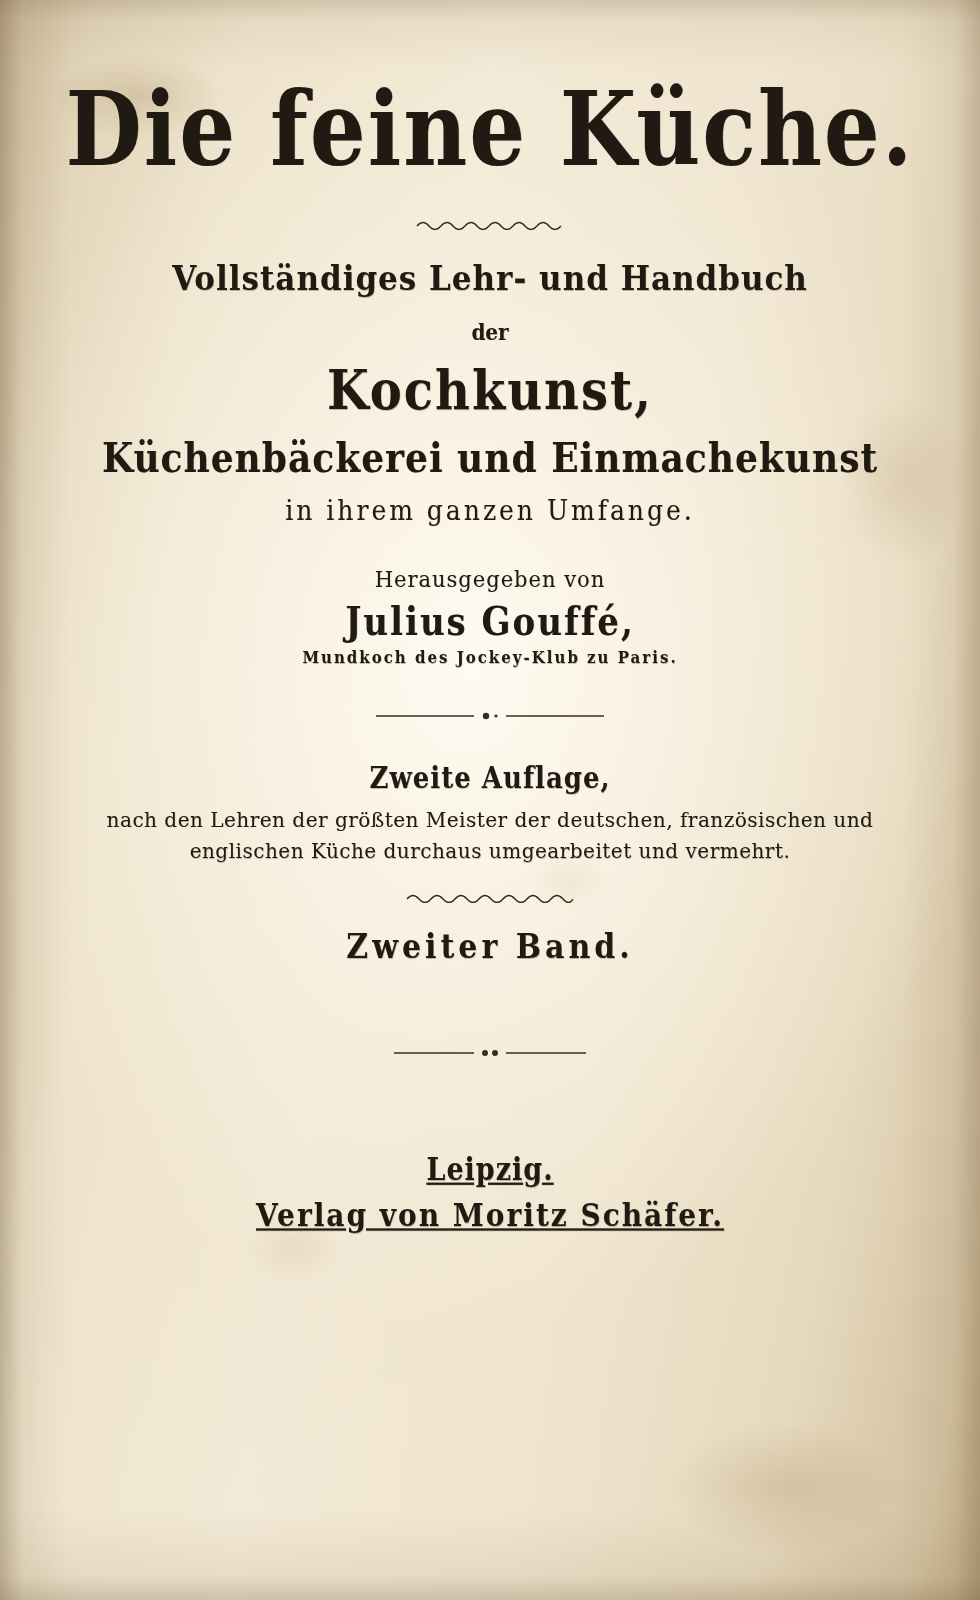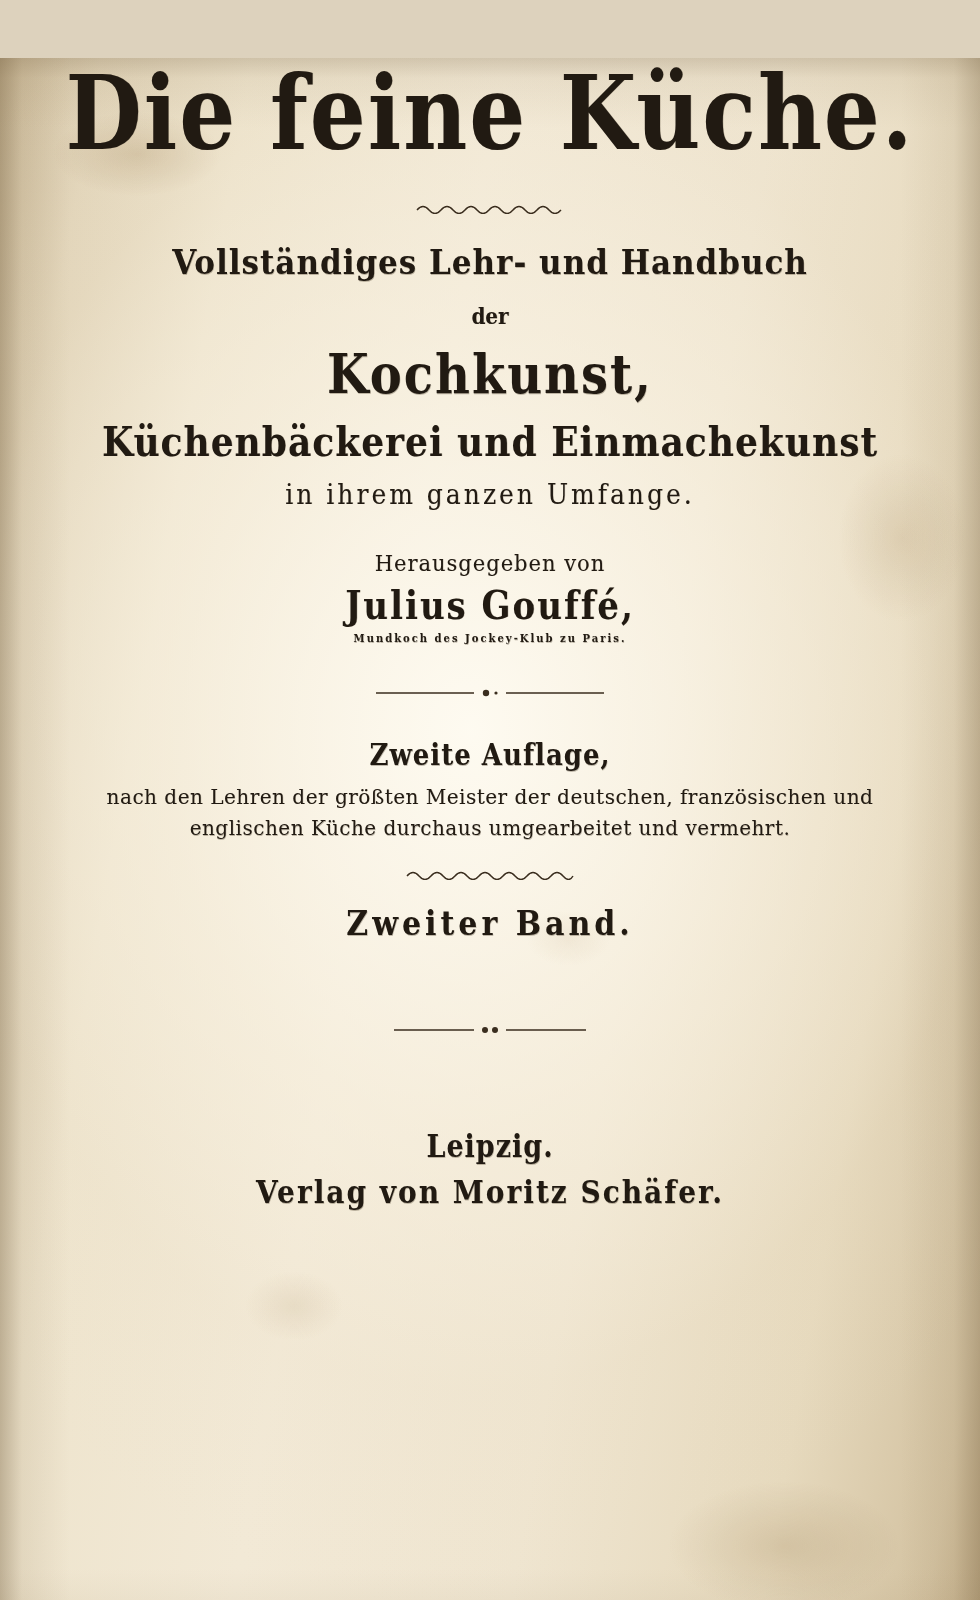--- a/index.html
+++ b/index.html
@@ -45,21 +45,21 @@
       radial-gradient(ellipse 90px 120px at 92% 30%, rgba(170,143,100,0.18), rgba(0,0,0,0) 70%),
       radial-gradient(ellipse 160px 90px at 80% 93%, rgba(163,136,94,0.20), rgba(0,0,0,0) 72%),
       radial-gradient(ellipse 70px 50px at 30% 78%, rgba(172,146,104,0.13), rgba(0,0,0,0) 70%),
       radial-gradient(ellipse 60px 40px at 58% 55%, rgba(175,150,108,0.10), rgba(0,0,0,0) 70%);
     mix-blend-mode: multiply;
   }
 
   .content {
     position: relative;
     z-index: 3;
-    padding: 0 60px;
+    padding: 16px 60px;
     text-align: center;
     color: #241c14;
   }
 
   
   .fraktur {
     font-family: "DejaVu Serif", serif;
     font-weight: bold;
     color: #211a12;
     text-shadow: 0.5px 0.4px 0 rgba(60,45,28,0.30);
@@ -120,21 +120,21 @@
     margin: 42px 0 10px 0;
     transform: scaleY(1.08);
   }
   .author {
     font-size: 34px;
     letter-spacing: 2px;
     margin: 10px 0 8px 0;
     transform: scaleY(1.14);
   }
   .author-role {
-    font-size: 10px;
+    font-size: 15px;
     letter-spacing: 2px;
     margin: 6px 0 0 0;
     transform: scaleY(1.05);
   }
 
   .rule-dot {
     margin: 44px auto 42px auto;
     width: 240px;
     height: 10px;
     color: #3a2d1e;
@@ -181,20 +181,21 @@
   .rule-dot-2 {
     margin: 84px auto 0 auto;
     width: 200px;
     height: 10px;
     color: #3a2d1e;
   }
   .rule-dot-2 svg { display: block; width: 100%; height: 100%; }
 
   .imprint {
     margin-top: 96px;
+    text-decoration: underline;
   }
   .city {
     font-size: 27px;
     letter-spacing: 1px;
     margin: 0 0 14px 0;
     transform: scaleY(1.14);
   }
   .publisher {
     font-size: 28px;
     letter-spacing: 2px;

